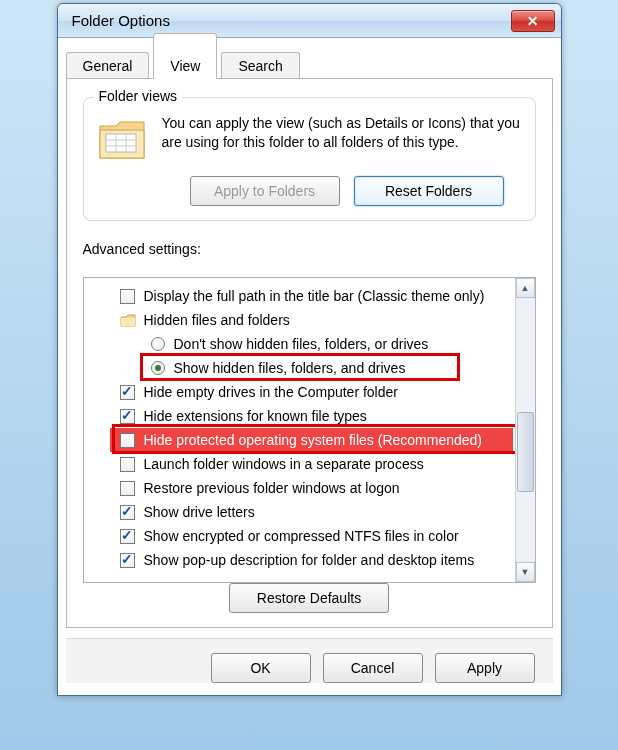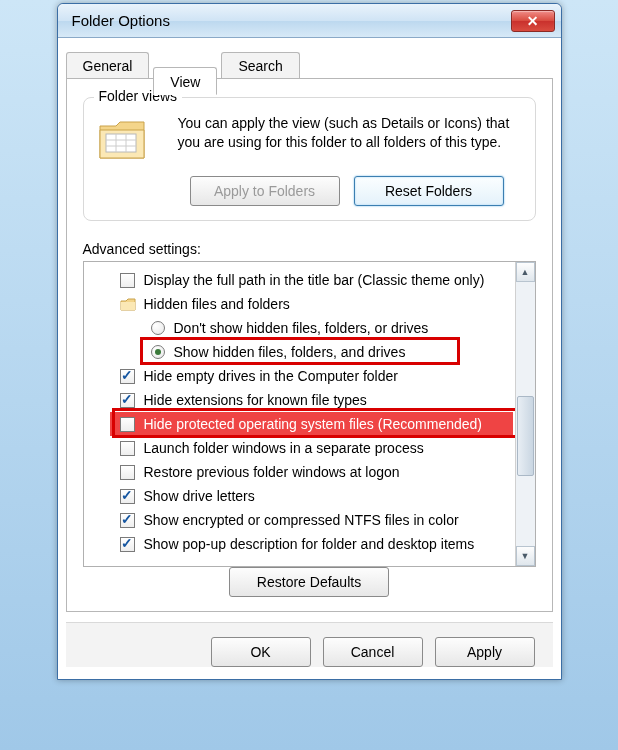--- a/index.html
+++ b/index.html
@@ -71,23 +71,23 @@
     margin-right: 4px;
     position: relative;
     top: 0;
     cursor: pointer;
     border-radius: 3px 3px 0 0;
     font-size: 14px;
   }
   .tab.active {
     background: #fff;
     border-bottom: 1px solid #fff;
-    top: 17px;
+    top: 1px;
     z-index: 2;
-    padding-top: 6px;
+    padding-top: 24px;
   }
   .tab-panel {
     border: 1px solid #b7b7b7;
     border-top: 1px solid #b7b7b7;
     padding: 18px 16px 14px 16px;
     background: #fff;
     position: relative;
   }
   .group-box {
     border: 1px solid #d9d9d9;
@@ -99,21 +99,21 @@
   .group-legend {
     position: absolute;
     top: -10px;
     left: 10px;
     background: #fff;
     padding: 0 5px;
     font-size: 14px;
   }
   .folder-views-row {
     display: flex;
-    gap: 30px;
+    gap: 14px;
   }
   .folder-icon {
     width: 50px;
     height: 46px;
     flex-shrink: 0;
     margin-top: 2px;
   }
   .fv-text {
     font-size: 14px;
     line-height: 1.35;
@@ -139,21 +139,21 @@
     color: #9a9a9a;
     cursor: default;
   }
   .btn.highlight {
     border: 1px solid #3c7fb1;
     box-shadow: 0 0 2px #6fb7e8, inset 0 0 2px #9fd2f4;
     background: linear-gradient(180deg, #fbfeff 0%, #e4f2fb 100%);
   }
   .adv-label {
     font-size: 14px;
-    margin-bottom: 4px;
+    margin-bottom: 20px;
   }
   .adv-list-wrap {
     display: flex;
     border: 1px solid #b0b0b0;
     background: #fff;
     height: 306px;
     padding-left: 24px;
   }
   .adv-list {
     flex: 1;

